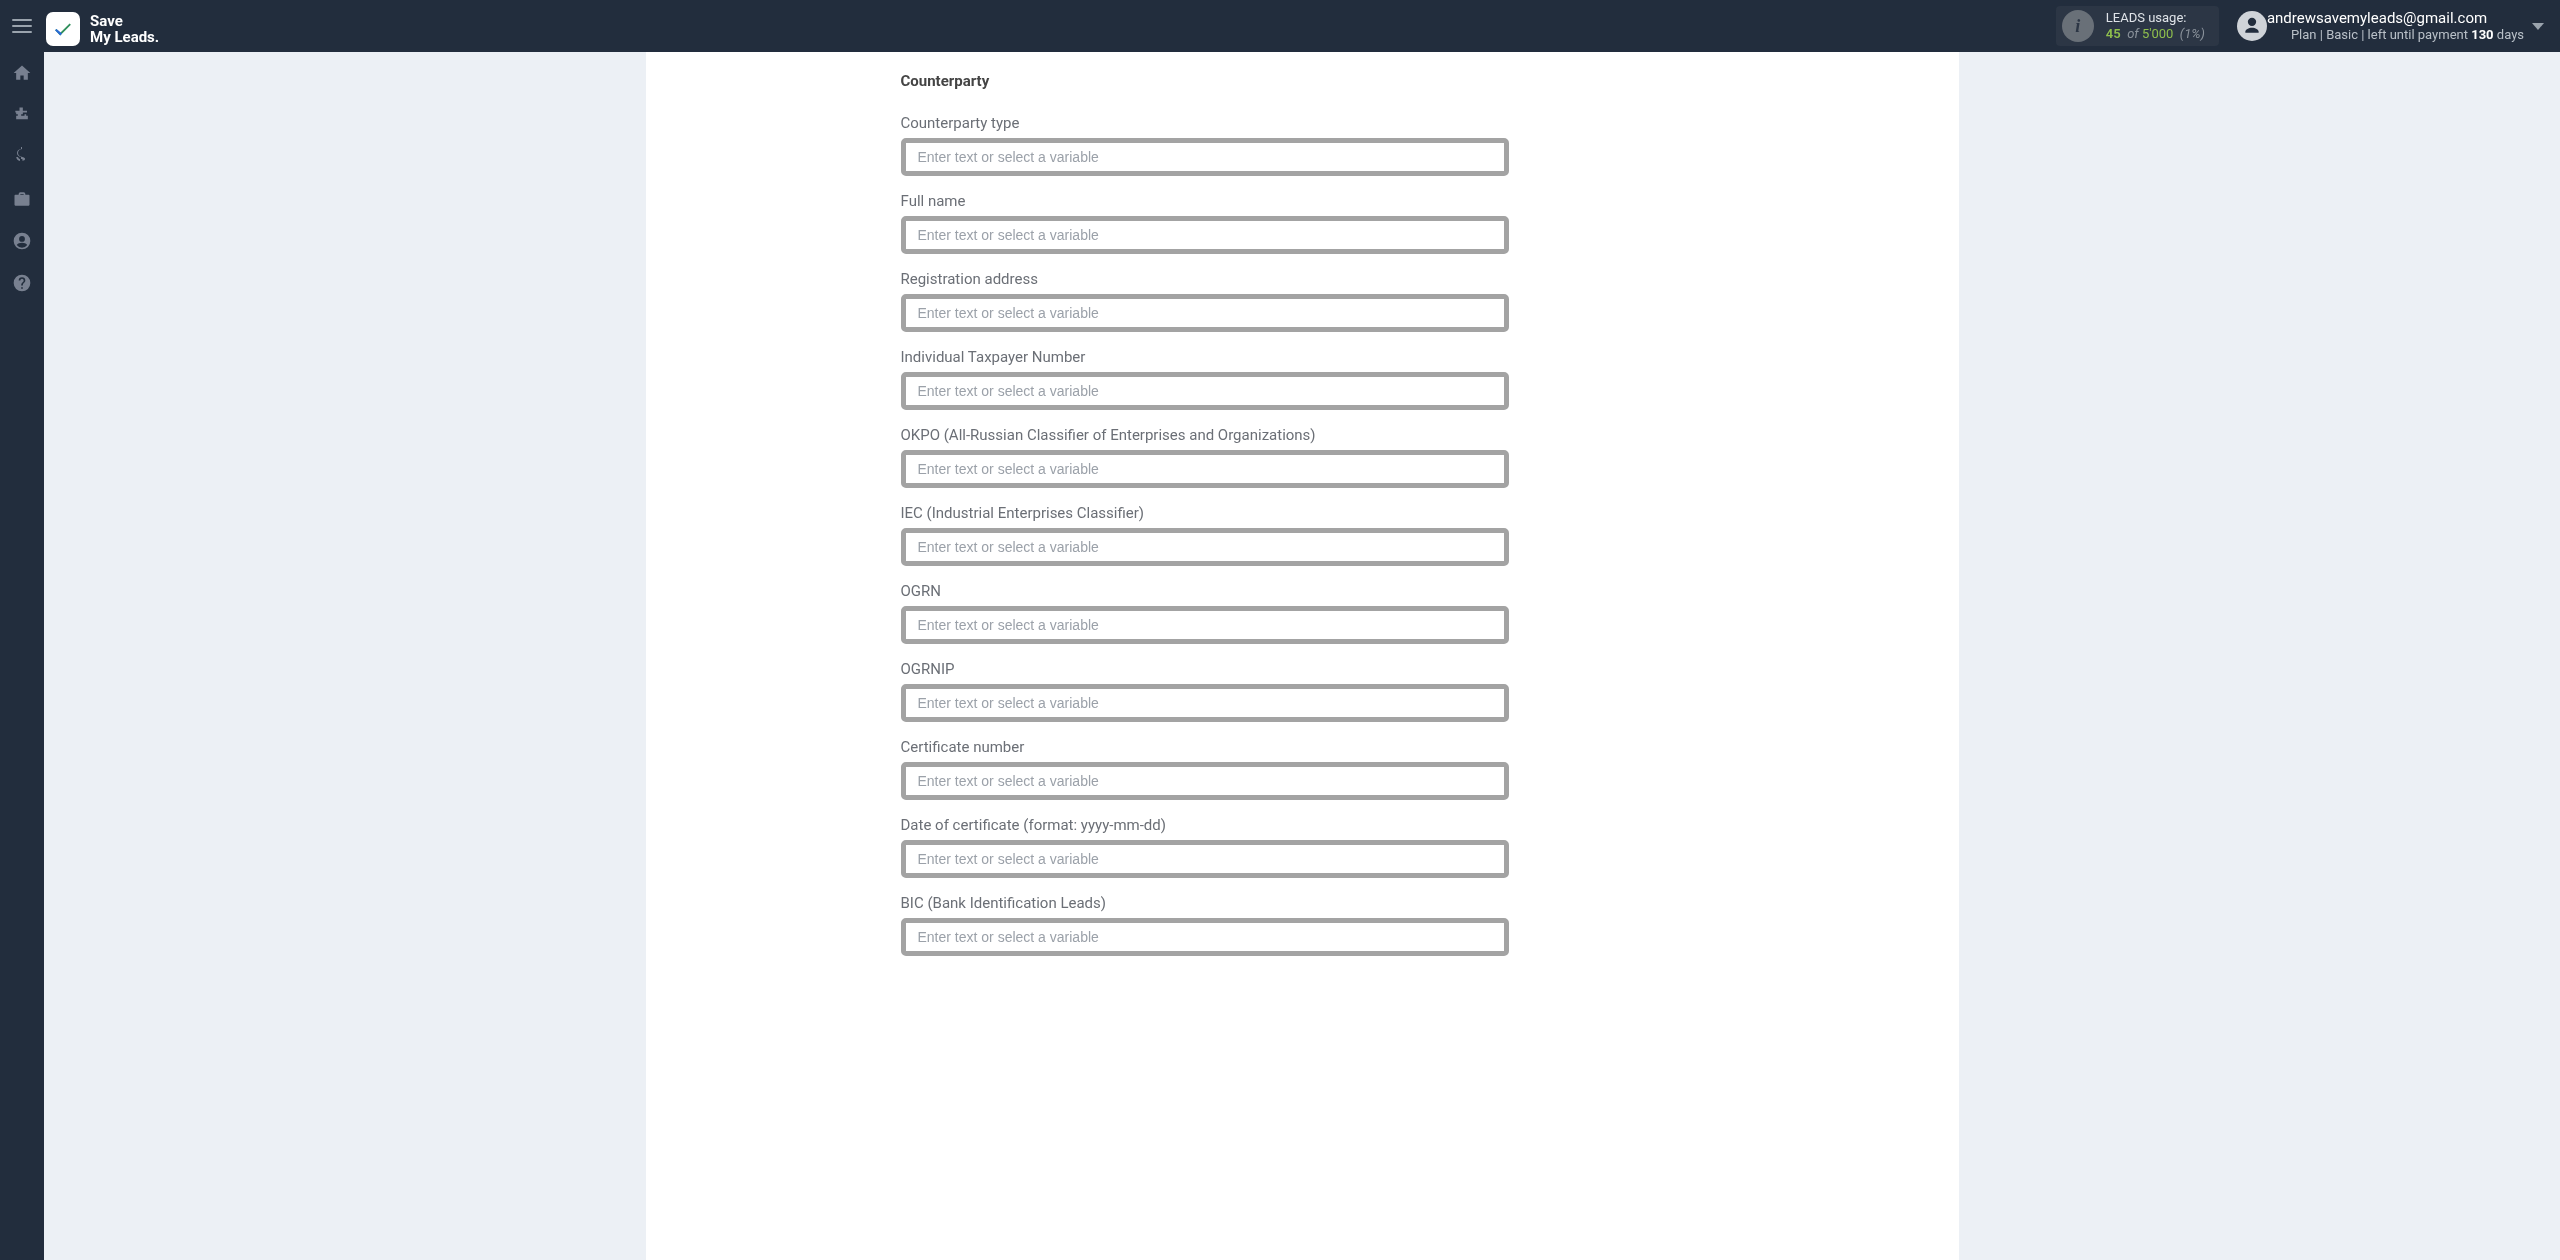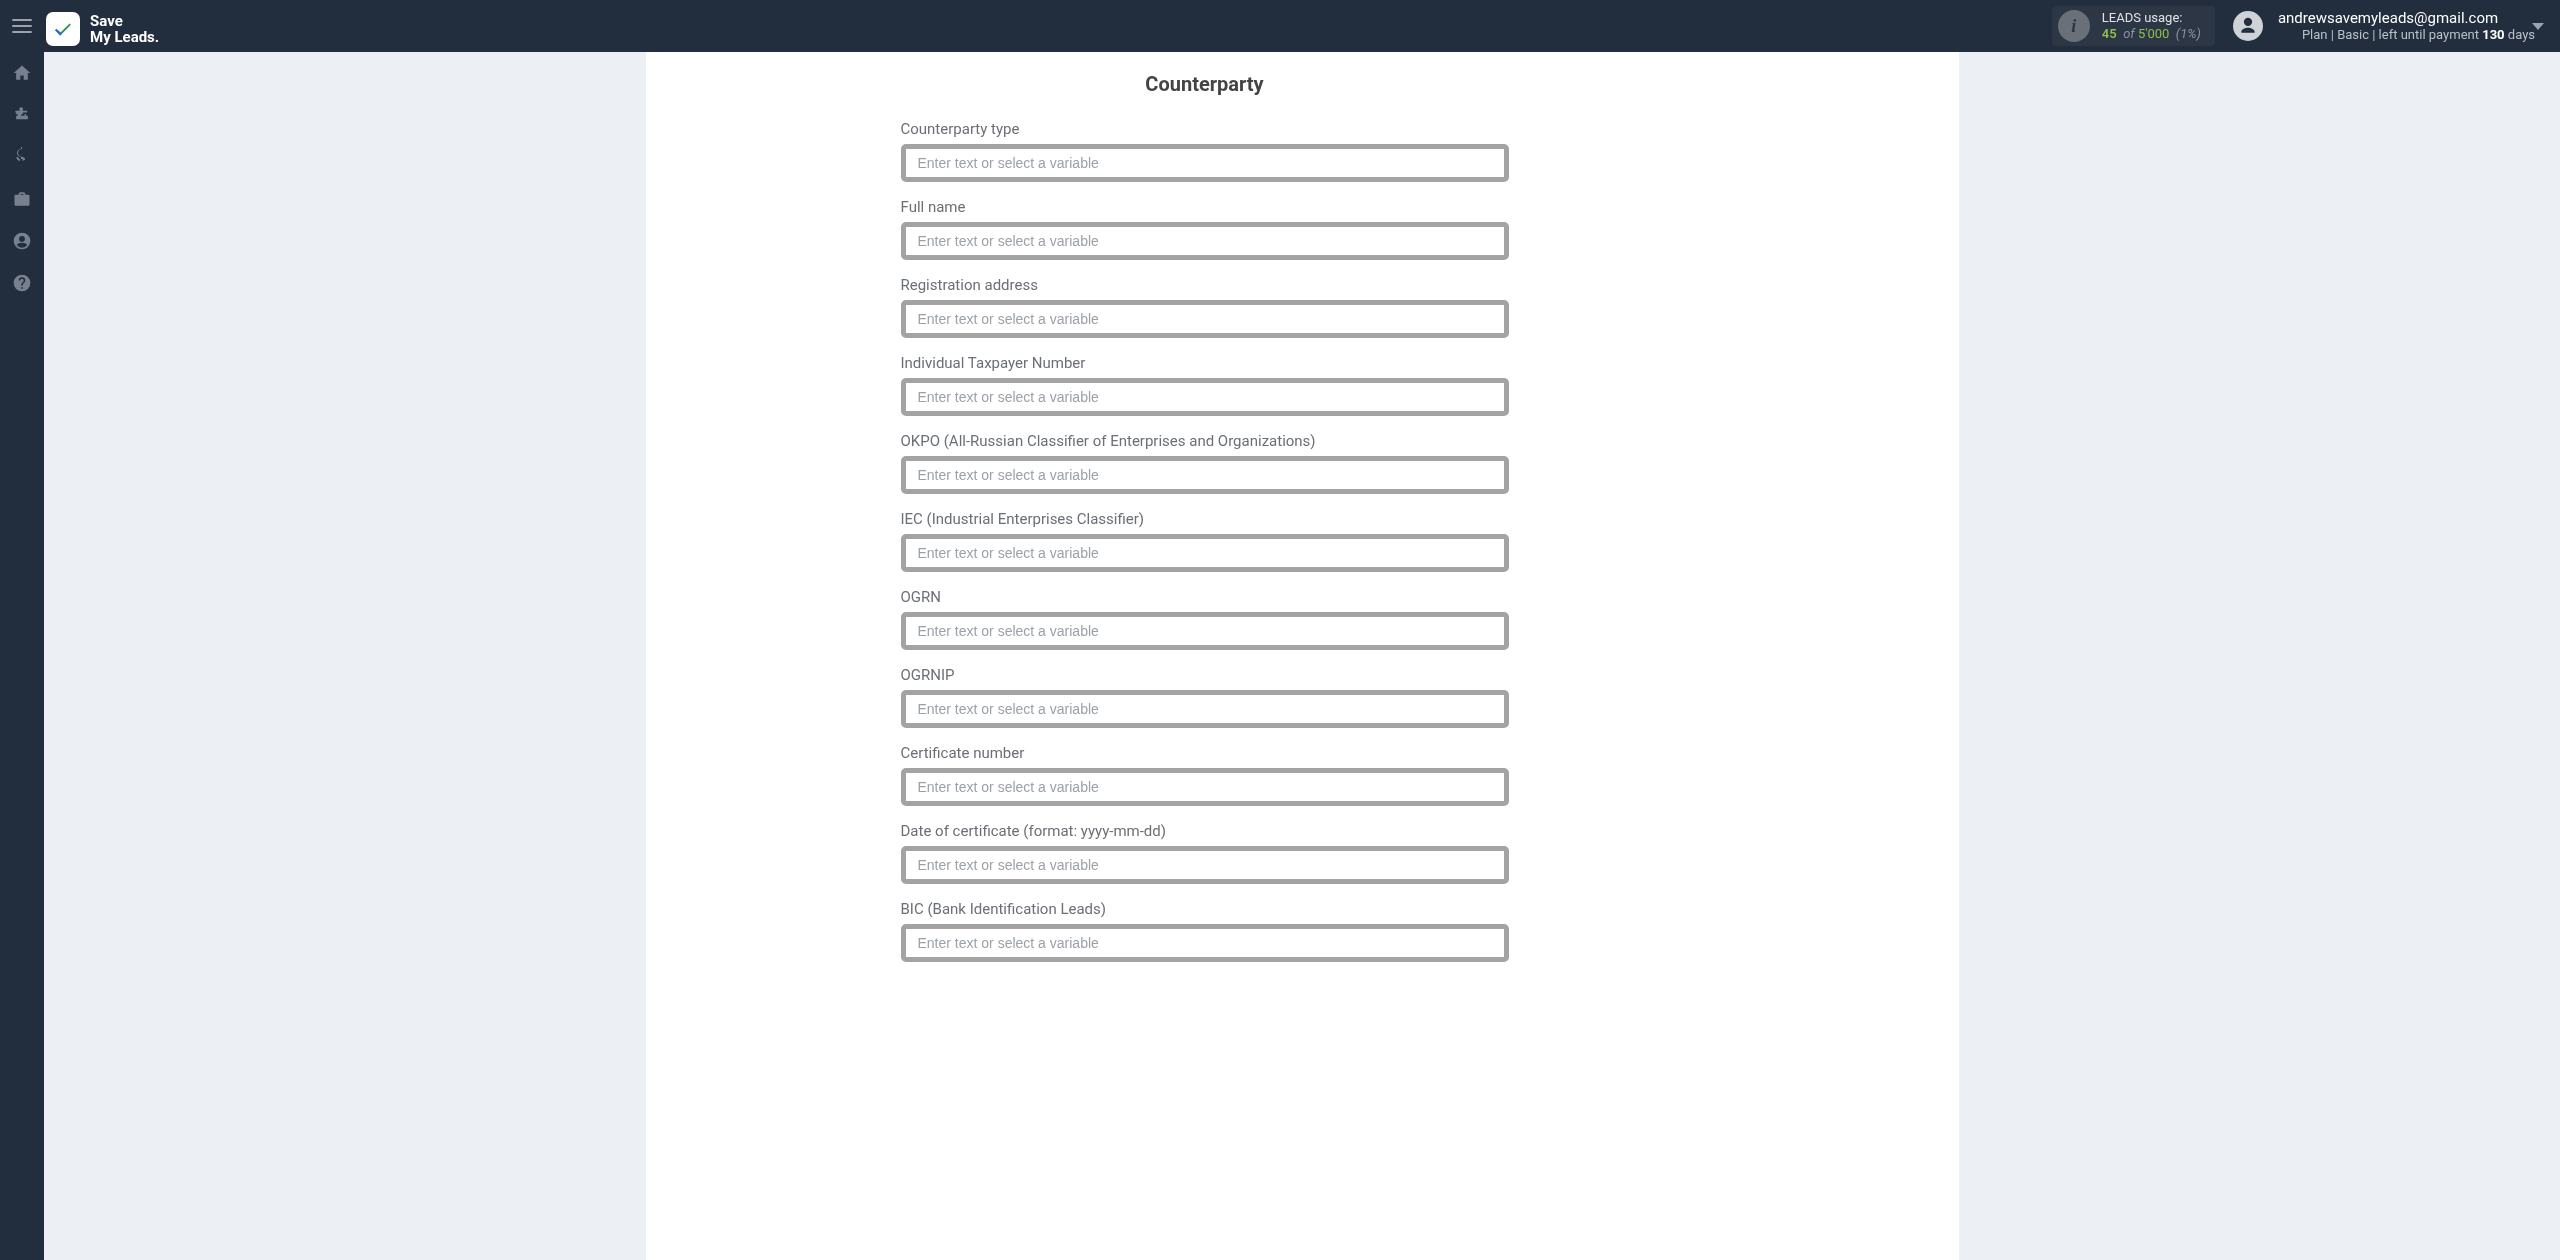--- a/index.html
+++ b/index.html
@@ -64,22 +64,22 @@
     font-size:18px;
   }
   .usage-text { font-size:13px; line-height:1.25; color:#b9c0c8; }
   .usage-text .l1 { color:#dfe3e8; }
   .usage-num  { color:#8fbf4d; font-weight:600; }
   .usage-of   { color:#8a929b; font-style:italic; }
   .usage-tot  { color:#8fbf4d; }
   .usage-pct  { color:#8a929b; font-style:italic; }
 
   .account {
-    display:flex; align-items:center; gap:15px;
-    padding-right:25px;
+    display:flex; align-items:center; gap:0;
+    padding-right:36px;
   }
   .avatar {
     width:30px; height:30px; border-radius:50%;
     background:#cfd3d8; display:flex; align-items:center; justify-content:center;
   }
   .avatar svg { fill:#222d3d; }
   .account-text { line-height:1.2; text-align:left; }
   .account-email { color:#fff; font-size:15px; }
   .account-plan  { color:#b9c0c8; font-size:13px;margin-left:24px; }
   .account-plan .days { color:#fff; font-weight:700; }
@@ -119,23 +119,22 @@
     margin: 0 auto;
     width: 1313px;
     min-height:100%;
     padding: 12px 0 40px 0;
   }
   .form-wrap {
     width: 608px;
     margin-left: 255px;
   }
   .section-title {
-    font-weight:700; color:#444; font-size:20px;
+    font-weight:700; color:#444; font-size:15px;
     margin: 8px 0 24px 0;
-    text-align: center;
   }
   .field { margin-bottom: 16px; }
   .field-label {
     color:#6b6f76; font-size:15px;
     margin: 10px 0 6px 0; display:block;
   }
   .field-input {
     width:100%; height:38px;
     border:5px solid #a3a3a3; border-radius:5px;
     padding: 0 12px;

